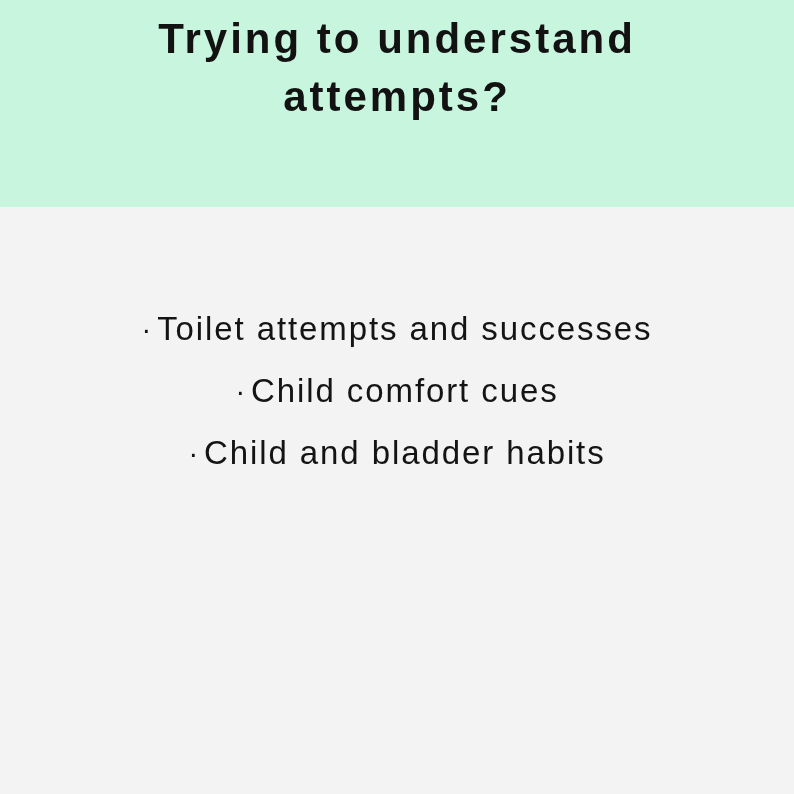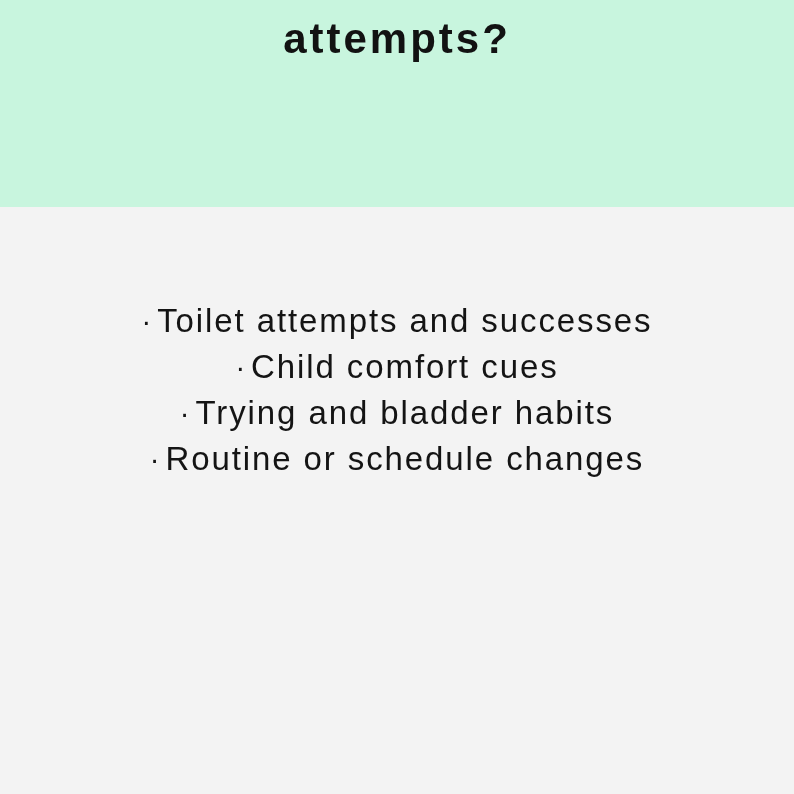--- a/index.html
+++ b/index.html
@@ -81,21 +81,21 @@
   }
 
   .bullet-item {
     display: block;
     width: 100%;
     text-align: center;
     color: #141414;
     font-family: "Liberation Sans", sans-serif;
     font-weight: 400;
     font-size: 33px;
-    line-height: 46px;
+    line-height: 62px;
     letter-spacing: 1.9px;
     white-space: nowrap;
   }
 
   .bullet-mark {
     font-size: 29px;
     letter-spacing: 0;
     padding-right: 6px;
     vertical-align: 1px;
   }
@@ -113,44 +113,42 @@
     height: 257px;
   }
 </style>
 </head>
 <body>
 
 <div id="poster">
 
   <div class="header-band">
     <h1 class="headline">
+      <span class="headline-line l1">Trying to understand</span>
       <span class="headline-line l3">attempts?</span>
     </h1>
   </div>
 
   <div class="body-area">
 
     <ul class="bullet-list">
 
       <li class="bullet-item">
         <span class="bullet-mark">·</span><span class="bullet-text">Toilet attempts and successes</span>
       </li>
 
 
       <li class="bullet-item">
         <span class="bullet-mark">·</span><span class="bullet-text">Child comfort cues</span>
       </li>
 
       <li class="bullet-item">
-        <span class="bullet-mark">·</span><span class="bullet-text">Trying and bladder habits</span>
+        <span class="bullet-mark">·</span><span class="bullet-text">Child and bladder habits</span>
       </li>
 
-      <li class="bullet-item">
-        <span class="bullet-mark">·</span><span class="bullet-text">Routine or schedule changes</span>
-      </li>
 
     </ul>
 
     <div class="bottom-space"></div>
 
   </div>
 
 </div>
 
 </body></html>

